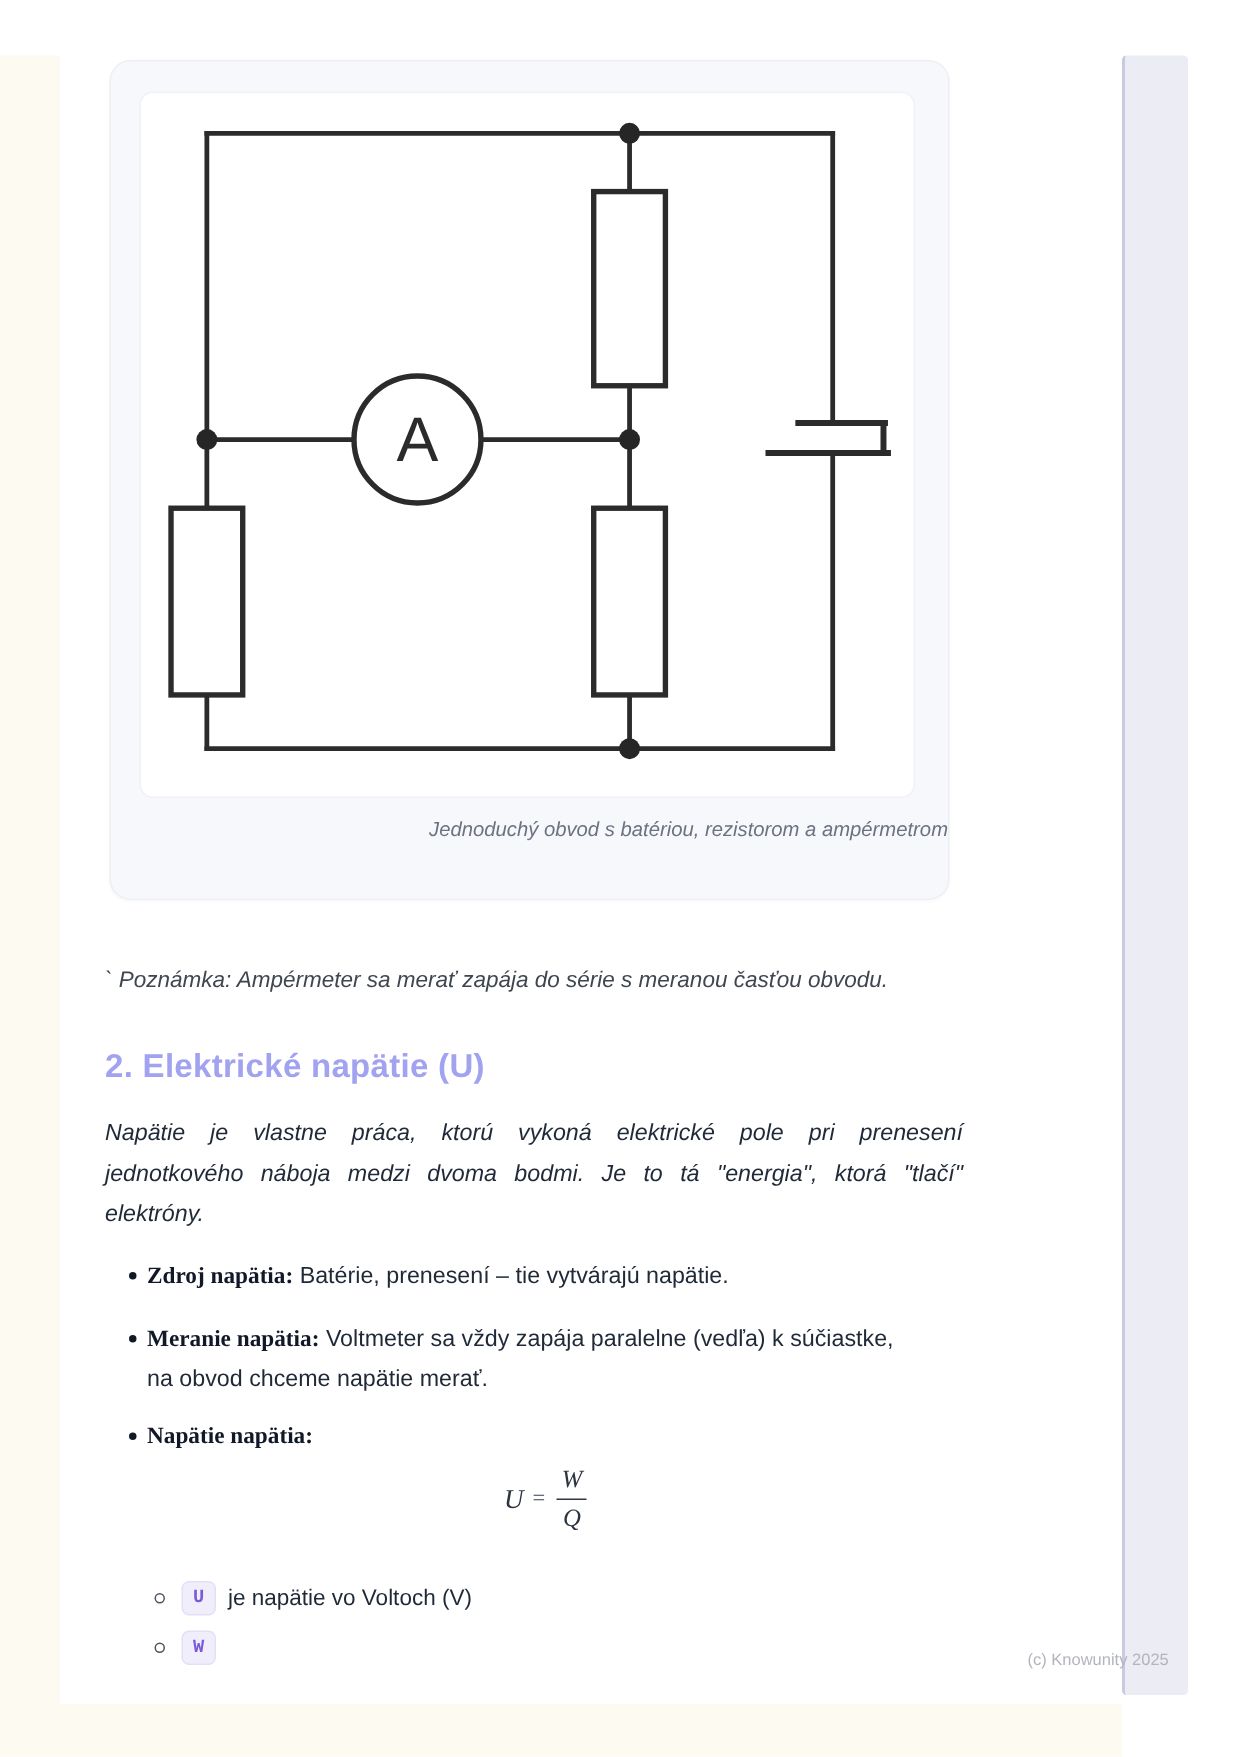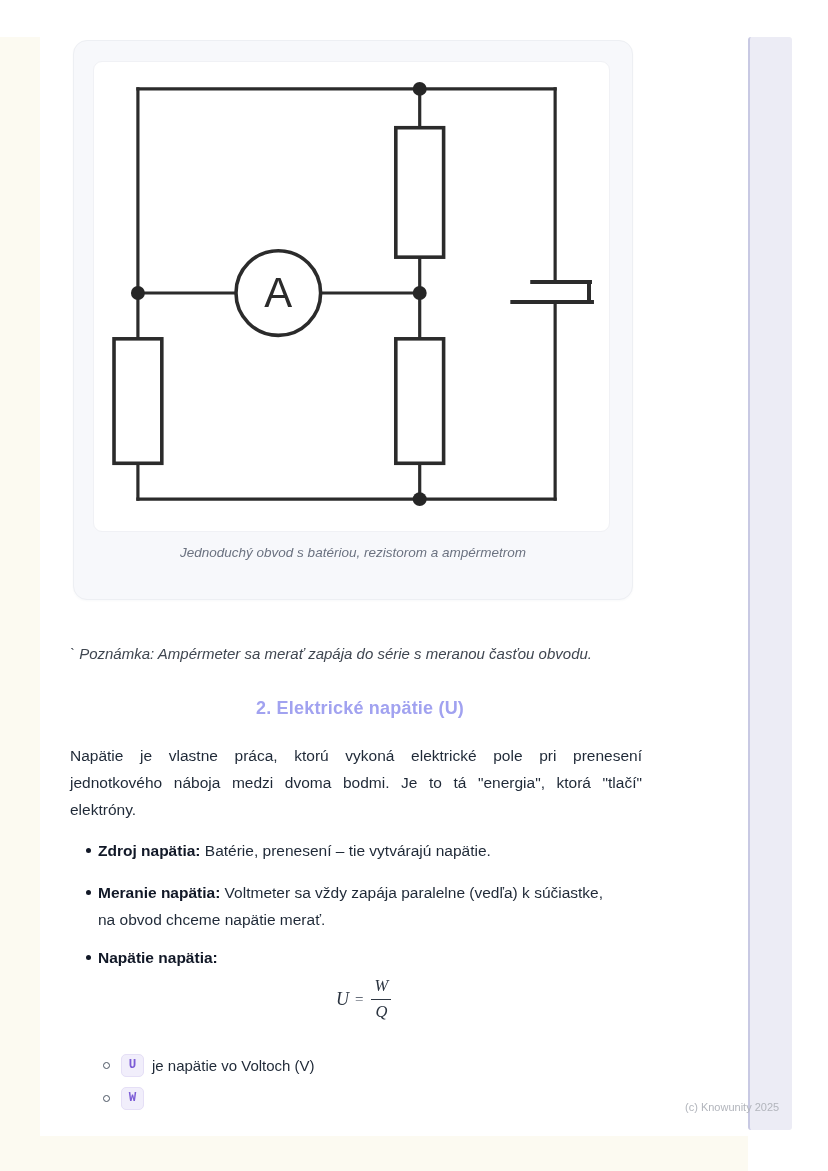--- a/index.html
+++ b/index.html
@@ -29,47 +29,47 @@
     background:#f7f8fb; border:1px solid #edeff3; border-radius:14px;
     box-shadow:0 1px 2px rgba(40,50,80,.03);
   }
   .image-card {
     position:absolute; left:19px; top:20px; width:517px; height:471px;
     background:#ffffff; border:1px solid #f0f1f5; border-radius:9px;
   }
   .image-card svg { display:block; width:100%; height:100%; }
   .figure-caption {
     position:absolute; left:0; top:504px; width:100%;
-    text-align:center; font-style:italic; font-size:13.5px; color:#6b7280;
+    text-align:right; font-style:italic; font-size:13.5px; color:#6b7280;
   }
 
   
   .note {
     position:absolute; left:30px; top:644px; width:580px;
     font-style:italic; font-size:15px; color:#3f4650; line-height:20px;
   }
   .heading {
     position:absolute; left:30px; top:698px; width:580px;
-    font-size:18px; font-weight:bold; letter-spacing:.2px;text-align:center;
+    font-size:22px; font-weight:bold; letter-spacing:.2px;
   }
   .para {
     position:absolute; left:30px; top:742px; width:572px;
-    font-size:15.5px; line-height:27px; color:#1f2937;
+    font-size:15.5px; line-height:27px; color:#1f2937;font-style:italic;
   }
   .para .jline { text-align:justify; text-align-last:justify; }
 
   .bullet {
     position:absolute; left:58px; width:548px;
     font-size:15.5px; line-height:27px; color:#1f2937;
   }
   .bullet .disc {
     position:absolute; left:-12px; top:11px; width:5px; height:5px;
     border-radius:50%; background:#111827;
   }
-  .bullet b { color:#111827; }
+  .bullet b { color:#111827;font-family:Liberation Serif, serif; }
 
   
   .formula {
     position:absolute; left:296px; top:976px; height:46px;
     display:flex; align-items:center; color:#2b3440;
     font-family:"Liberation Serif", serif; font-style:italic; font-size:18px;
   }
   .formula .eq { font-style:normal; font-size:15px; margin:0 7px 0 6px; color:#374151; }
   .frac { display:inline-flex; flex-direction:column; align-items:center; font-size:16.5px; line-height:1; }
   .frac .num { padding:0 4px 4px; }

